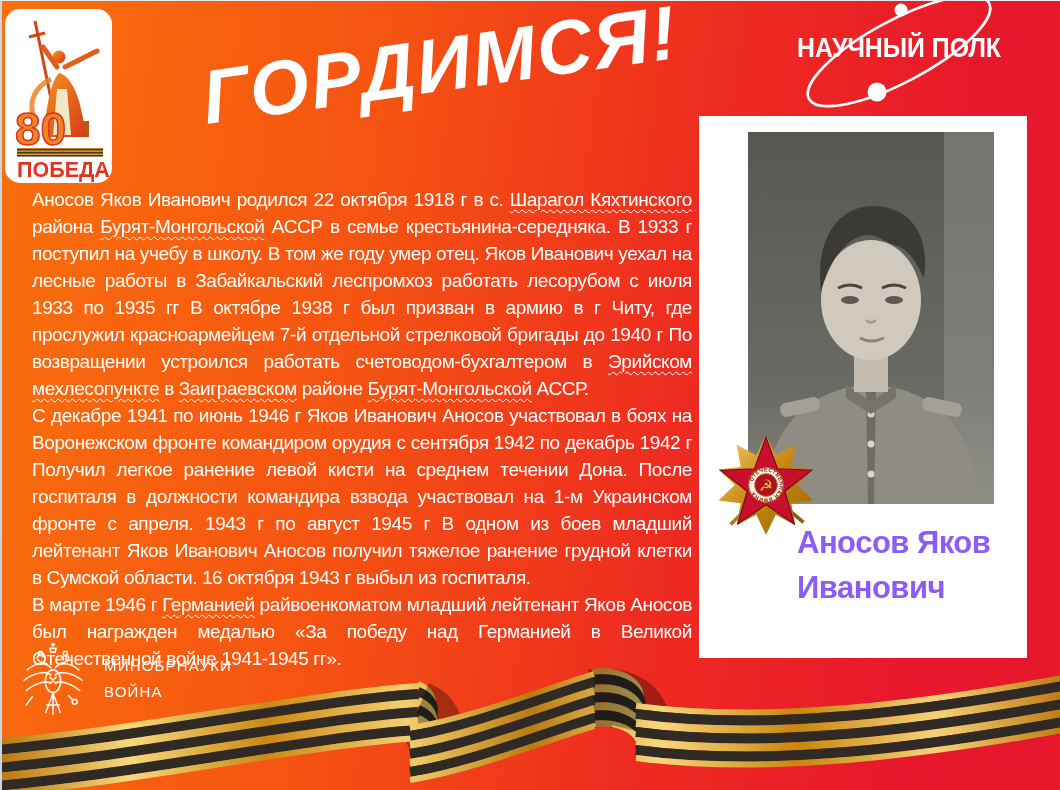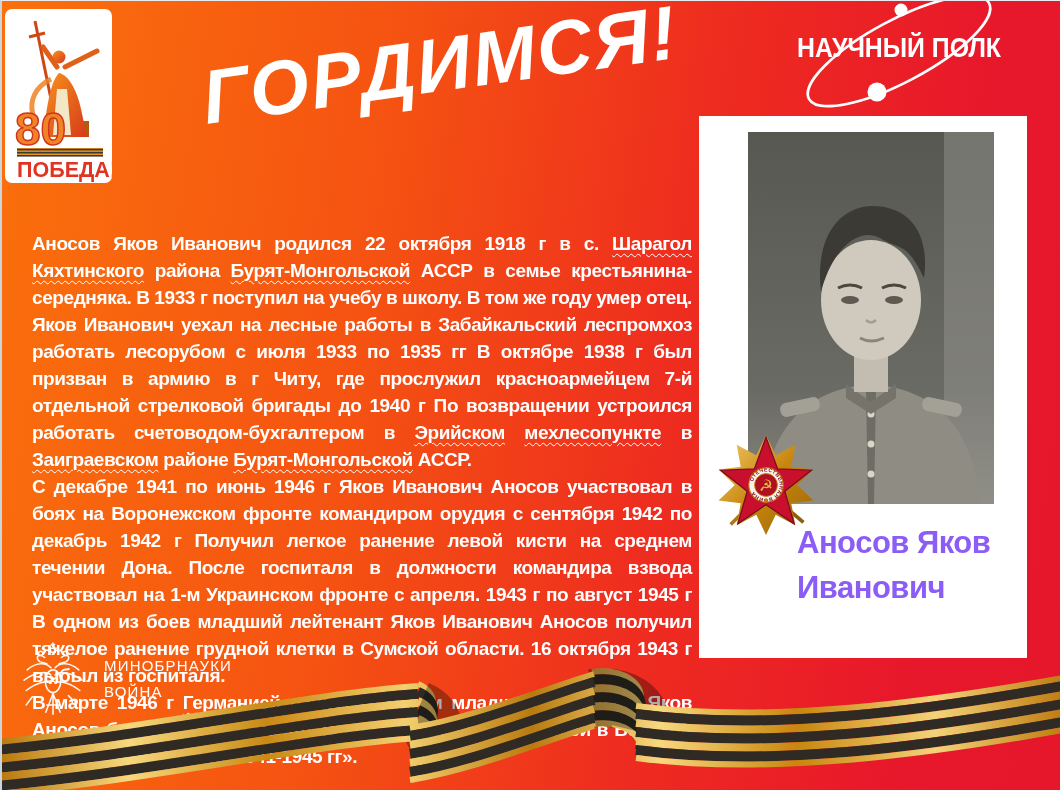--- a/index.html
+++ b/index.html
@@ -3,41 +3,40 @@
 <meta charset="utf-8">
 <style>
   html,body{margin:0;padding:0;}
   body{font-family:"Liberation Sans",sans-serif;}
   .poster{
     position:relative;width:1060px;height:790px;overflow:hidden;
     background:linear-gradient(98deg,#fa700c 0%,#f55212 35%,#ee2c1f 62%,#e8182b 85%,#e6172b 100%);
     border-left:2px solid #ccd5dd;border-top:1px solid #e8ecf0;box-sizing:border-box;
   }
   
-  .badge80{position:absolute;left:3px;top:8px;width:107px;height:174px;background:#fff;border-radius:7px;}
+  .badge80{position:absolute;left:3px;top:8px;width:107px;height:174px;background:#fff;border-radius:15px;}
   .badge80 svg{display:block;width:100%;height:100%;}
   
   .title{
     position:absolute;left:148px;top:26px;width:580px;text-align:center;
     transform:rotate(-8deg);color:#fff;font-size:76px;line-height:1;
     font-weight:bold;font-style:italic;letter-spacing:2px;white-space:nowrap;
   }
   
   .np-logo{position:absolute;left:785px;top:0px;width:230px;height:115px;}
   .np-logo svg{position:absolute;left:0;top:0;width:230px;height:115px;}
   .np-logo .np-text{
     position:absolute;left:10px;top:32px;width:210px;color:#fff;font-weight:bold;
     font-size:27px;letter-spacing:0px;white-space:nowrap;transform:scaleX(.92);transform-origin:left center;
   }
   
   .bio{
     position:absolute;left:30px;top:185px;width:660px;color:#fff;
-    font-size:19px;font-weight:bold;line-height:27px;letter-spacing:-.4px;
+    font-size:19px;font-weight:normal;line-height:27px;letter-spacing:-.4px;
     text-align:justify;
-    margin-top:44px;
   }
   .bio p{margin:0;}
   .squiggle{text-decoration-line:underline;text-decoration-style:wavy;text-decoration-color:#ffffff;text-decoration-thickness:1px;text-underline-offset:3px;}
   
   .card{position:absolute;left:697px;top:115px;width:328px;height:542px;background:#fff;z-index:2;}
   .photo{position:absolute;left:49px;top:16px;width:246px;height:372px;}
   .photo svg{display:block;width:100%;height:100%;}
   .caption{position:absolute;left:98px;top:404px;color:#8b5cf6;font-weight:bold;font-size:31px;line-height:45px;letter-spacing:-.5px;}
   
   .medal{position:absolute;left:712px;top:432px;width:104px;height:104px;z-index:3;}

